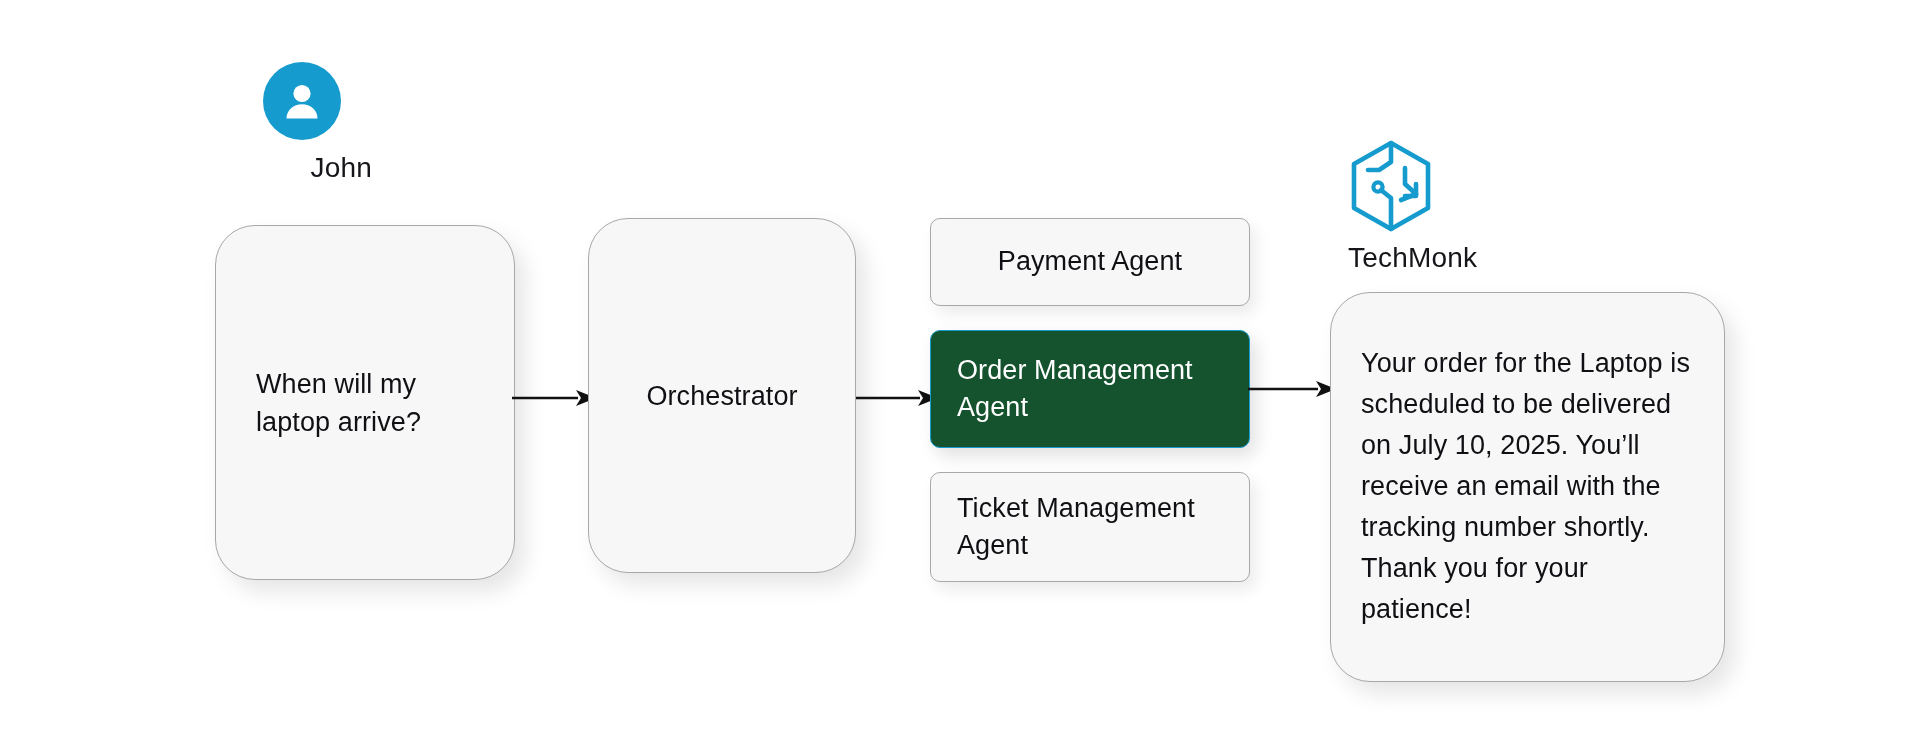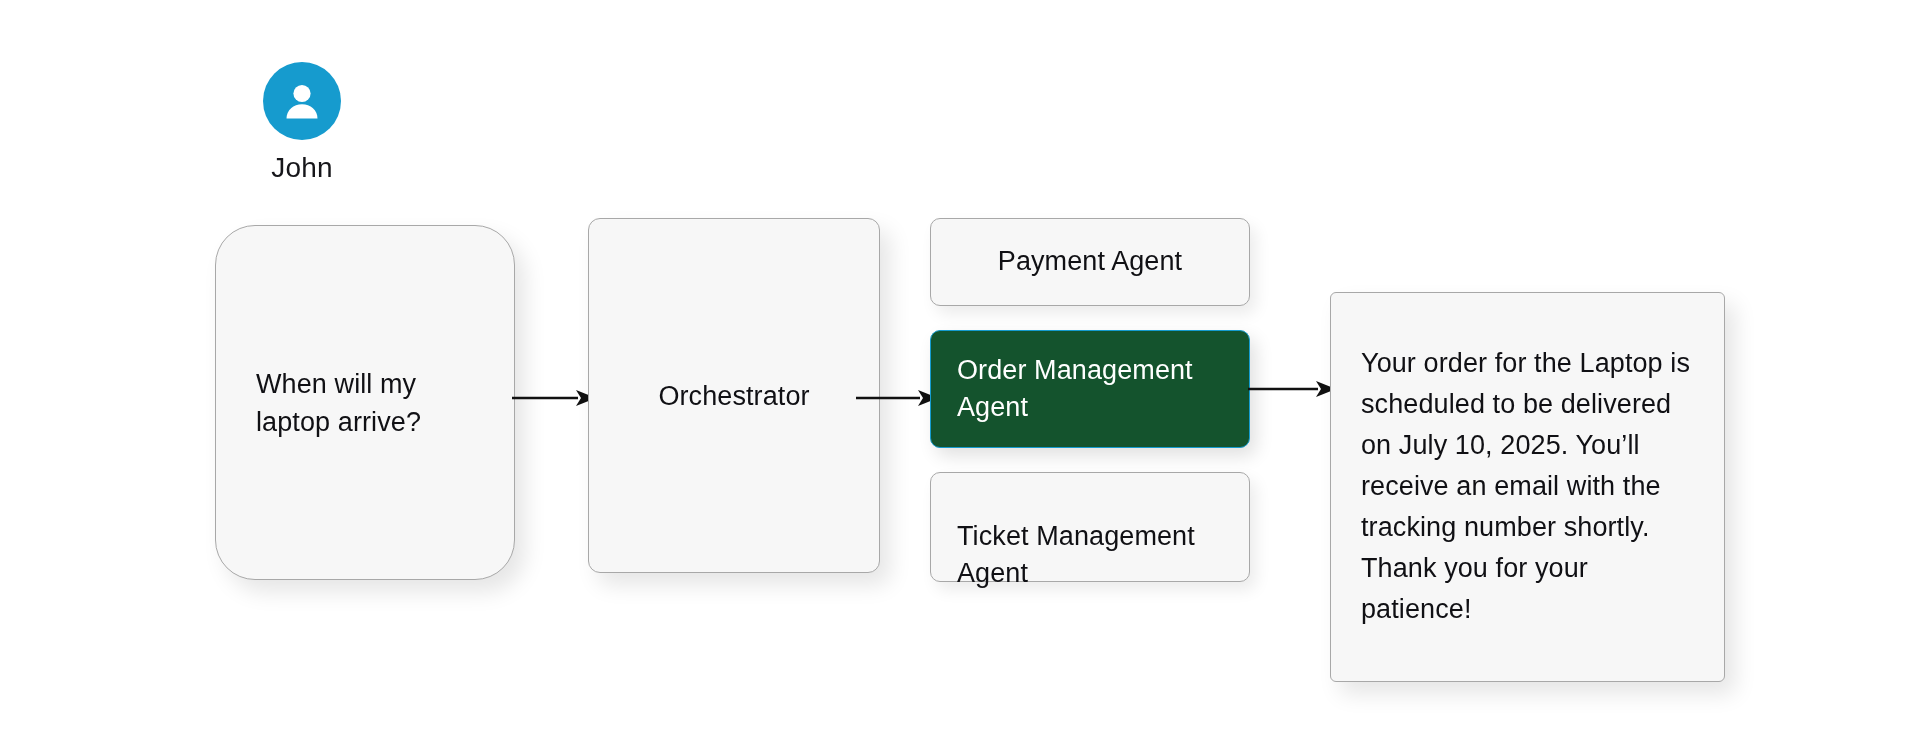--- a/index.html
+++ b/index.html
@@ -40,21 +40,21 @@
     line-height: 1.42;
     letter-spacing: 0.1px;
   }
 
   
   #user-block {
     position: absolute;
     left: 232px;
     top: 62px;
     width: 140px;
-    text-align: center;
+    text-align: right;
   }
   #avatar-circle {
     width: 78px;
     height: 78px;
     margin: 0 auto;
     border-radius: 50%;
     background: #169BCE;
     display: flex;
     align-items: center;
     justify-content: center;
@@ -77,23 +77,22 @@
     top: 50%;
     transform: translateY(-50%);
     padding: 0 40px;
     text-align: left;
   }
 
   
   #orchestrator-card {
     left: 588px;
     top: 218px;
-    width: 292px;
+    width: 268px;
     height: 355px;
-    border-radius: 12px;
   }
   #orchestrator-card .card-text {
     top: 50%;
     transform: translateY(-50%);
     padding: 0 20px;
     text-align: center;
   }
 
   
   .agent-pill {
@@ -138,21 +137,21 @@
     color: #ffffff;
     text-align: left;
   }
 
   #agent-ticket {
     left: 930px;
     top: 472px;
     width: 320px;
     height: 110px;
   }
-  #agent-ticket .pill-text { text-align: left; margin-top: 28px; }
+  #agent-ticket .pill-text { text-align: left; }
 
   
   #brand-block {
     position: absolute;
     left: 1348px;
     top: 140px;
     width: 200px;
   }
   #brand-logo {
     width: 86px;
@@ -165,21 +164,20 @@
     color: #16161a;
     letter-spacing: 0.2px;
   }
 
   
   #response-card {
     left: 1330px;
     top: 292px;
     width: 395px;
     height: 390px;
-    border-radius: 6px;
   }
   #response-card .card-text {
     top: 50%;
     transform: translateY(-50%);
     padding: 0 30px;
     text-align: left;
     font-size: 27px;
     line-height: 1.52;
   }
 
@@ -236,18 +234,30 @@
 
   <div class="agent-pill" id="agent-ticket">
     <div class="pill-text">Ticket Management Agent</div>
   </div>
 
   <svg class="arrow" id="arrow-3" viewBox="0 0 88 26">
     <line x1="0" y1="13" x2="70" y2="13" stroke="#111111" stroke-width="2.4"></line>
     <polygon points="68,5 88,13 68,21 73,13" fill="#111111"></polygon>
   </svg>
 
+  <div id="brand-block">
+    <svg id="brand-logo" viewBox="0 0 86 92">
+      <polygon points="43,3 80,24 80,68 43,89 6,68 6,24" fill="none" stroke="#159BCE" stroke-width="4.6" stroke-linejoin="round"></polygon>
+      <path d="M43,3 L43,22 L31,30 L20,30" fill="none" stroke="#159BCE" stroke-width="4.6" stroke-linecap="round" stroke-linejoin="round"></path>
+      <path d="M43,89 L43,58 L33,50" fill="none" stroke="#159BCE" stroke-width="4.6" stroke-linecap="round" stroke-linejoin="round"></path>
+      <circle cx="30" cy="47" r="4.6" fill="none" stroke="#159BCE" stroke-width="4.2"></circle>
+      <path d="M57,28 L57,44 L68,54" fill="none" stroke="#159BCE" stroke-width="4.6" stroke-linecap="round" stroke-linejoin="round"></path>
+      <path d="M68,54 L53,60" fill="none" stroke="#159BCE" stroke-width="4.6" stroke-linecap="round" stroke-linejoin="round"></path>
+      <path d="M68,44 L68,56 L57,56" fill="none" stroke="#159BCE" stroke-width="4.6" stroke-linecap="round" stroke-linejoin="round"></path>
+    </svg>
+    <div id="brand-name">TechMonk</div>
+  </div>
 
   <div class="card" id="response-card">
     <div class="card-text">Your order for the Laptop is scheduled to be delivered on July 10, 2025. You’ll receive an email with the tracking number shortly. Thank you for your patience!</div>
   </div>
 
 </div>
 
 </body></html>

